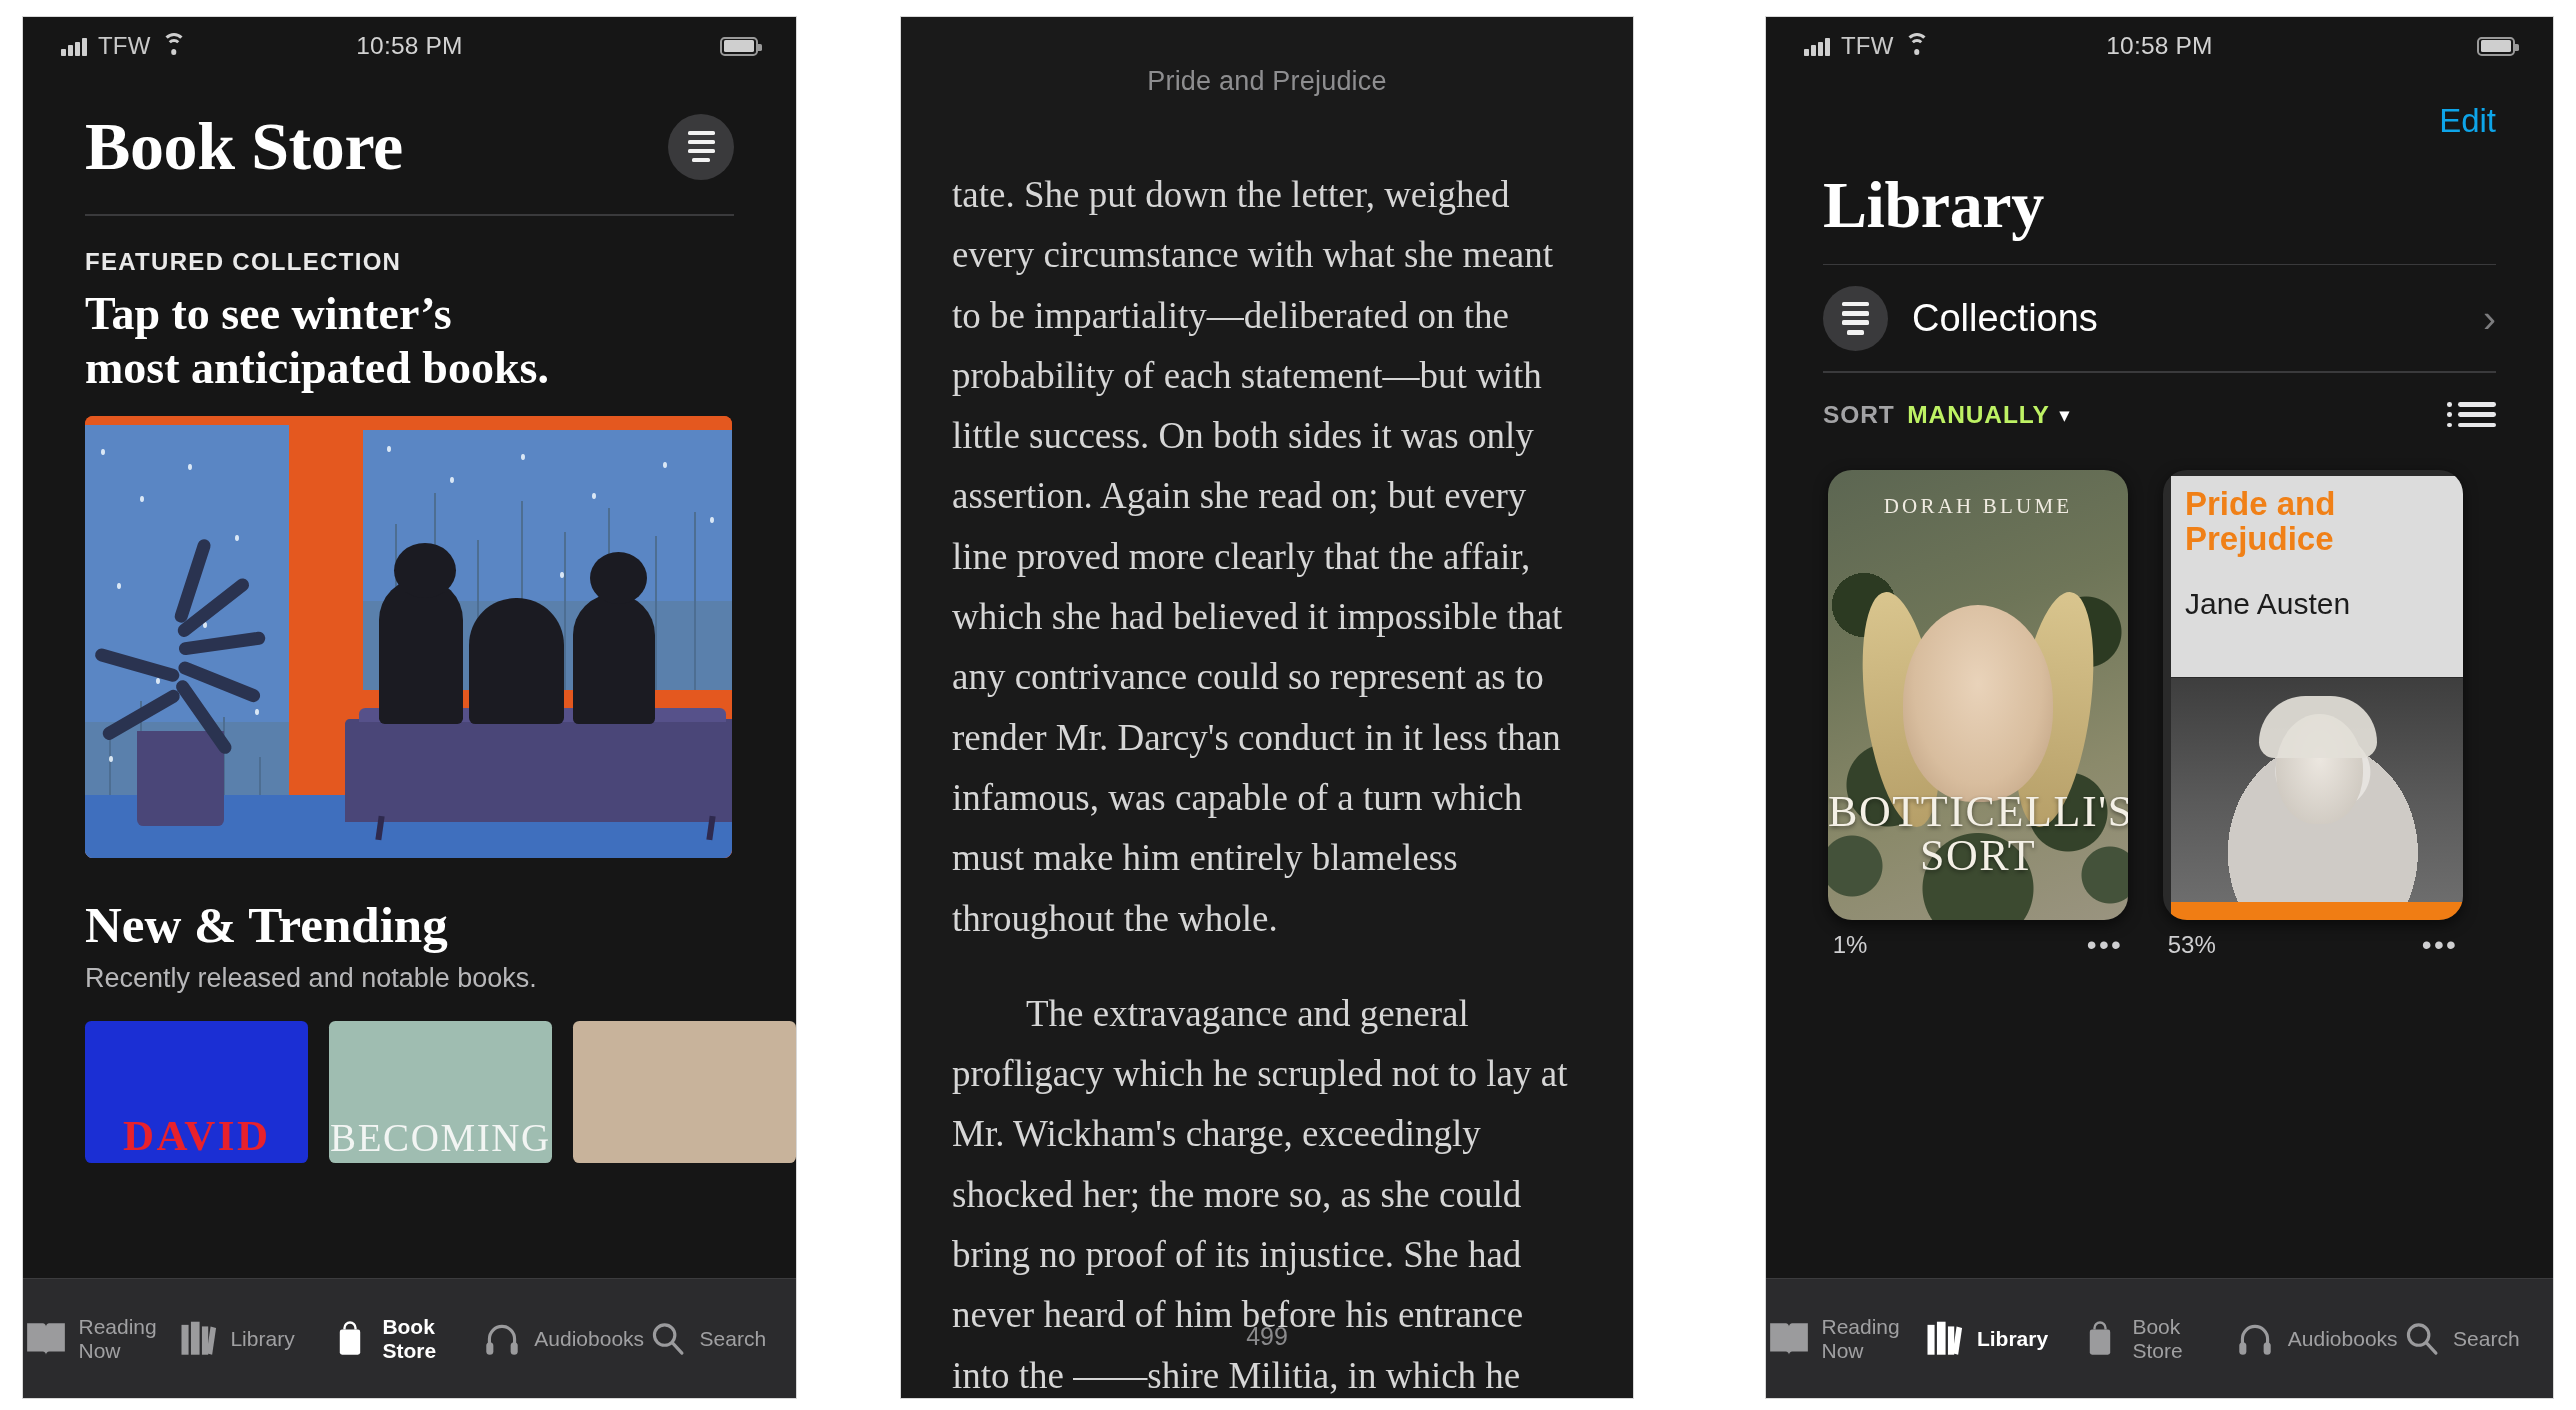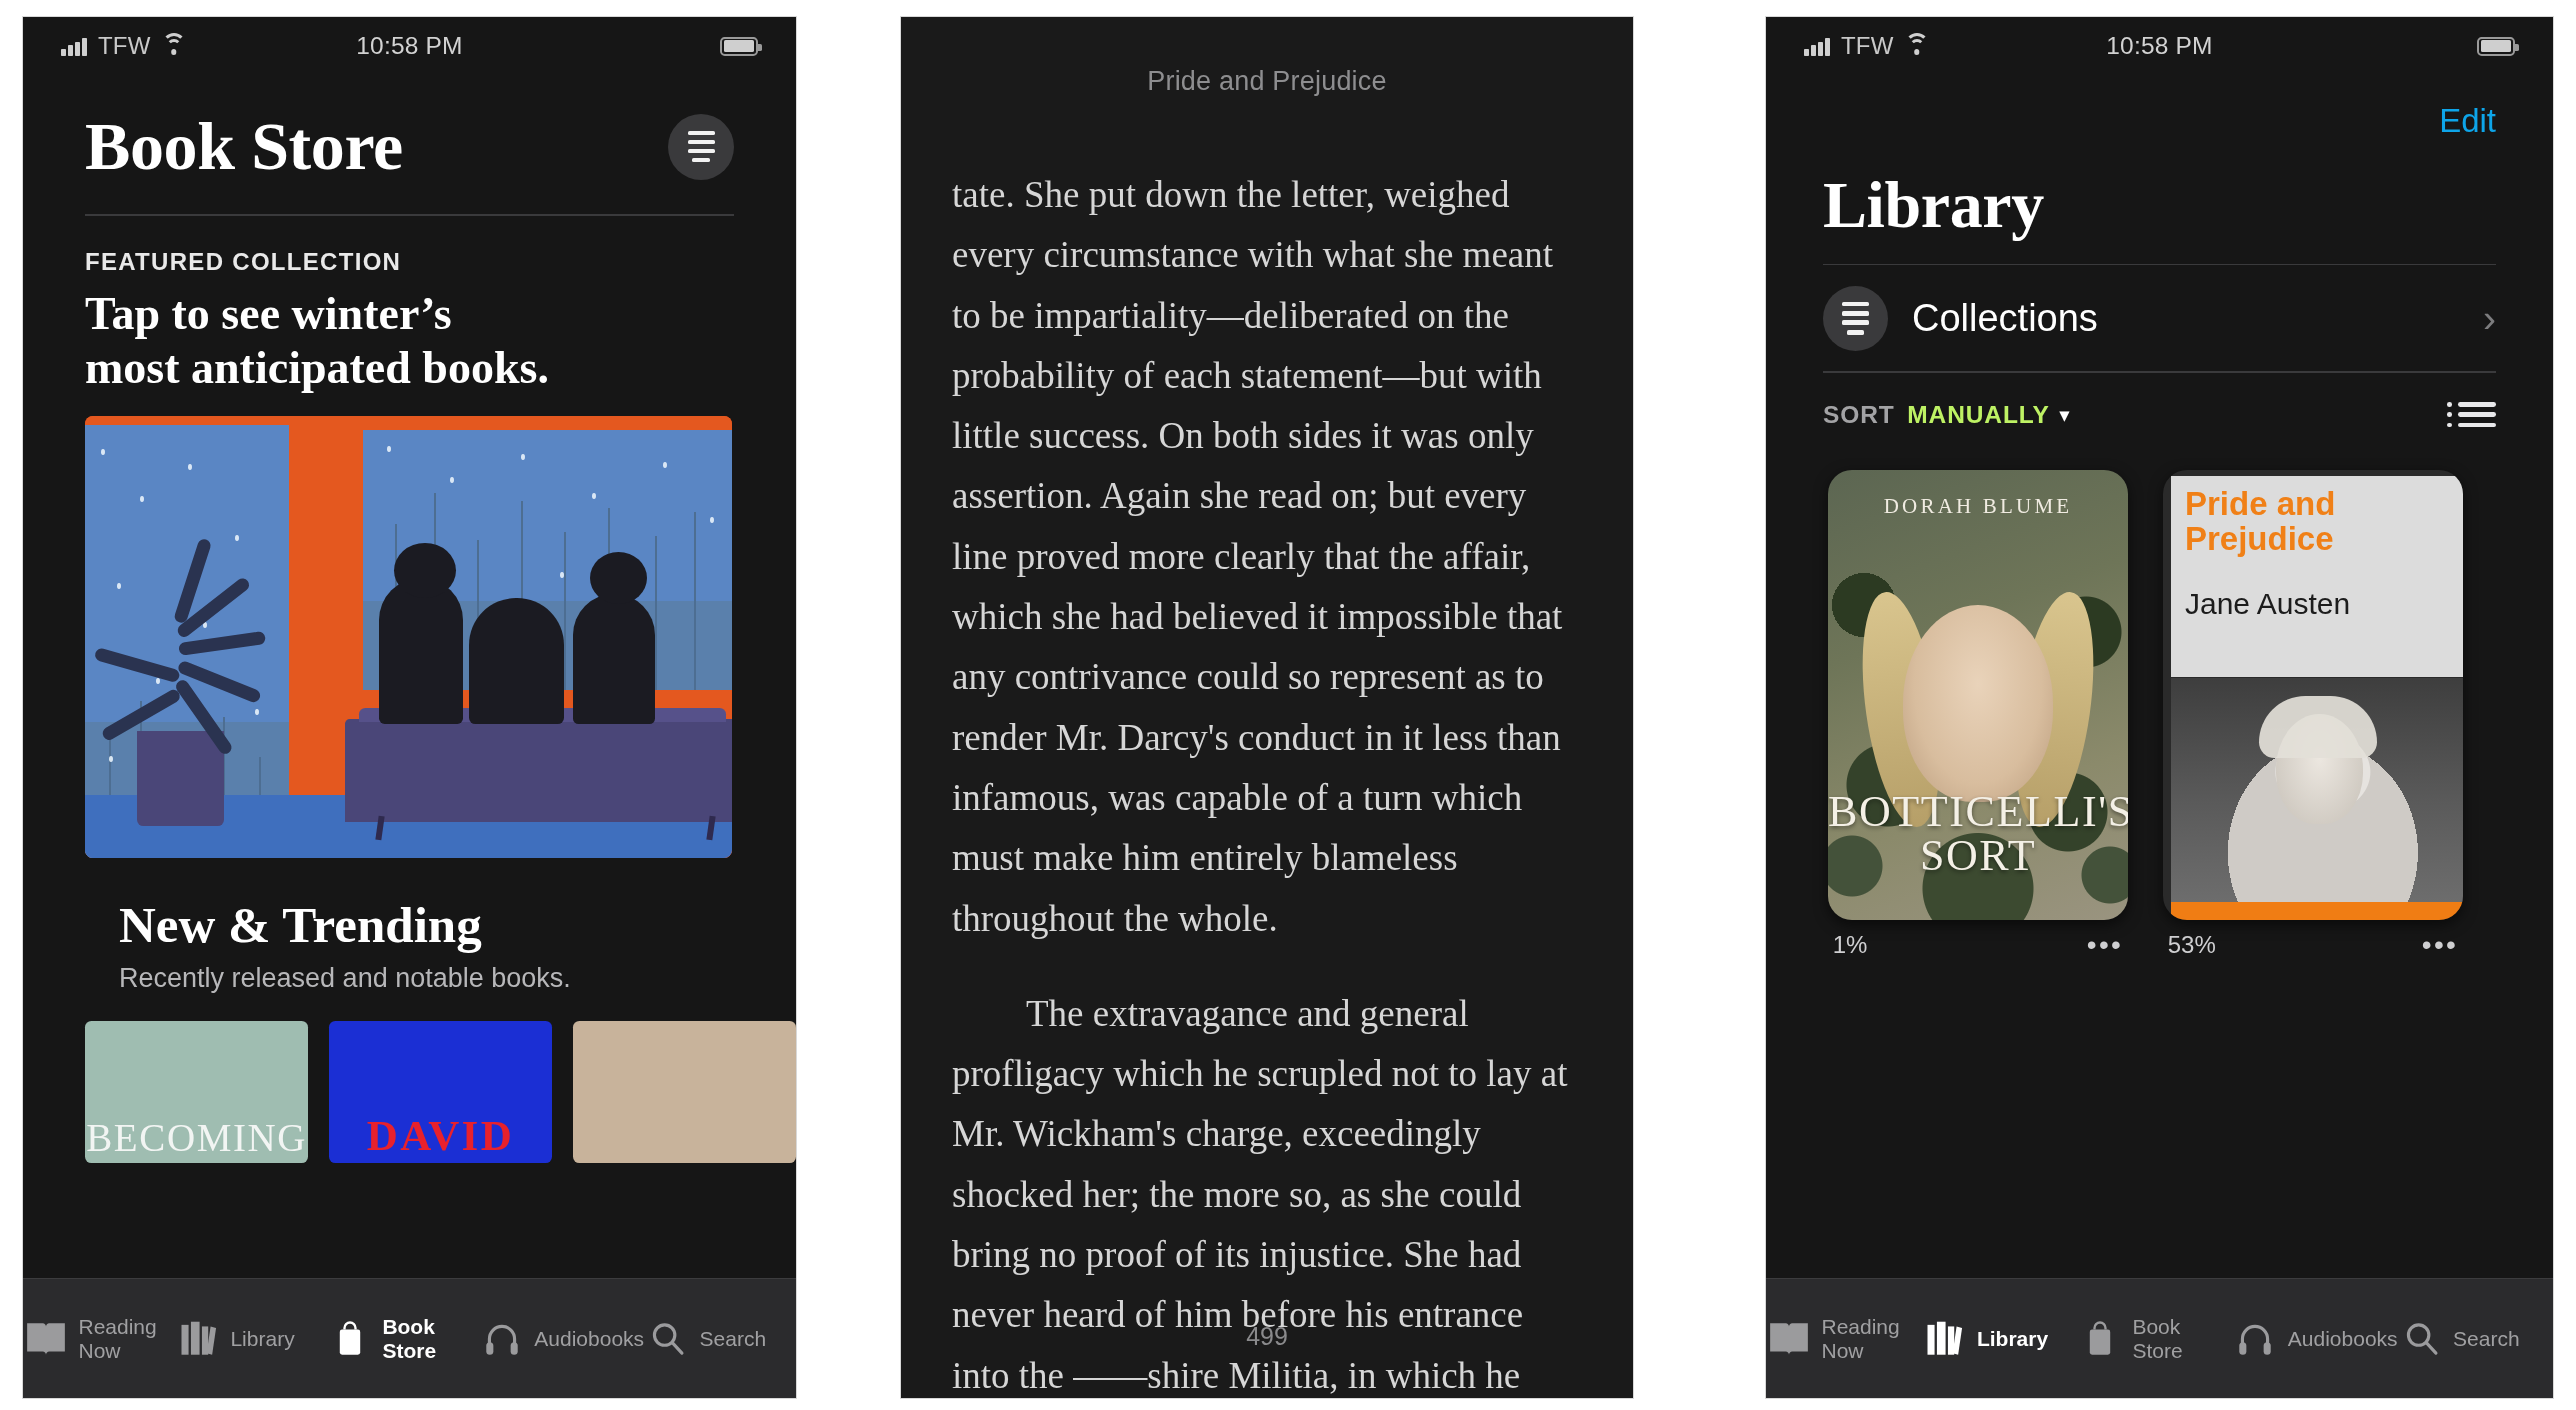--- a/index.html
+++ b/index.html
@@ -148,21 +148,21 @@
     position: absolute; bottom: 134px; background: #1b1b22; border-radius: 47px 47px 6.3px 6.3px;
   }
   .art-fig.a { left: 294px; width: 84px; height: 146px; }
   .art-fig.b { left: 384px; width: 95px; height: 126px; }
   .art-fig.c { left: 488px; width: 82px; height: 130px; }
   .art-head { position: absolute; border-radius: 50%; background: #1b1b22; }
   .art-plant { position: absolute; left: 11px; bottom: 32px; width: 213px; height: 300px; }
   .art-pot { position: absolute; left: 41px; bottom: 0; width: 87px; height: 95px; background: #4a4678; border-radius: 0 0 6.3px 6.3px; }
   .art-frond { position: absolute; width: 87px; height: 12.6px; background: #2a3350; border-radius: 47px; transform-origin: left center; }
 
-  .bs-section { padding: 38px 96px 0 62px; margin-left: 34px; }
+  .bs-section { padding: 38px 96px 0 62px; }
   .bs-section-title {
     font-family: "Liberation Serif", serif; font-weight: bold;
     font-size: 51px; color: #ffffff;
   }
   .bs-section-sub { font-size: 27px; color: #b7b7b9; margin-top: 9.5px; }
   .bs-shelf { display: flex; gap: 20.5px; padding: 27px 0 0 62px; }
   .shelf-cover { width: 276px; height: 142px; border-radius: 6.3px; overflow: hidden; position: relative; }
   .cover-becoming { background: #9fbdb1; display: flex; align-items: flex-end; justify-content: center; }
   .cover-becoming span {
     font-family: "Liberation Serif", serif; font-size: 39px; letter-spacing: 1.6px;
@@ -441,25 +441,25 @@
         </div>
 
       </div>
 
       <div class="bs-section">
         <div class="bs-section-title">New &amp; Trending</div>
         <div class="bs-section-sub">Recently released and notable books.</div>
       </div>
 
       <div class="bs-shelf">
+        <div class="shelf-cover cover-david">
+          <span>DAVID</span>
+        </div>
         <div class="shelf-cover cover-becoming">
           <span>BECOMING</span>
-        </div>
-        <div class="shelf-cover cover-david">
-          <span>DAVID</span>
         </div>
         <div class="shelf-cover cover-third"></div>
       </div>
     </div>
 
     <div class="tabbar">
       <div class="tab">
         <span class="tab-icon">
           <svg viewBox="0 0 58 56">
               <path d="M5 8h20c2 0 4 2 4 4v36c0-2-2-4-4-4H5z" fill="#9b9b9d"></path>

